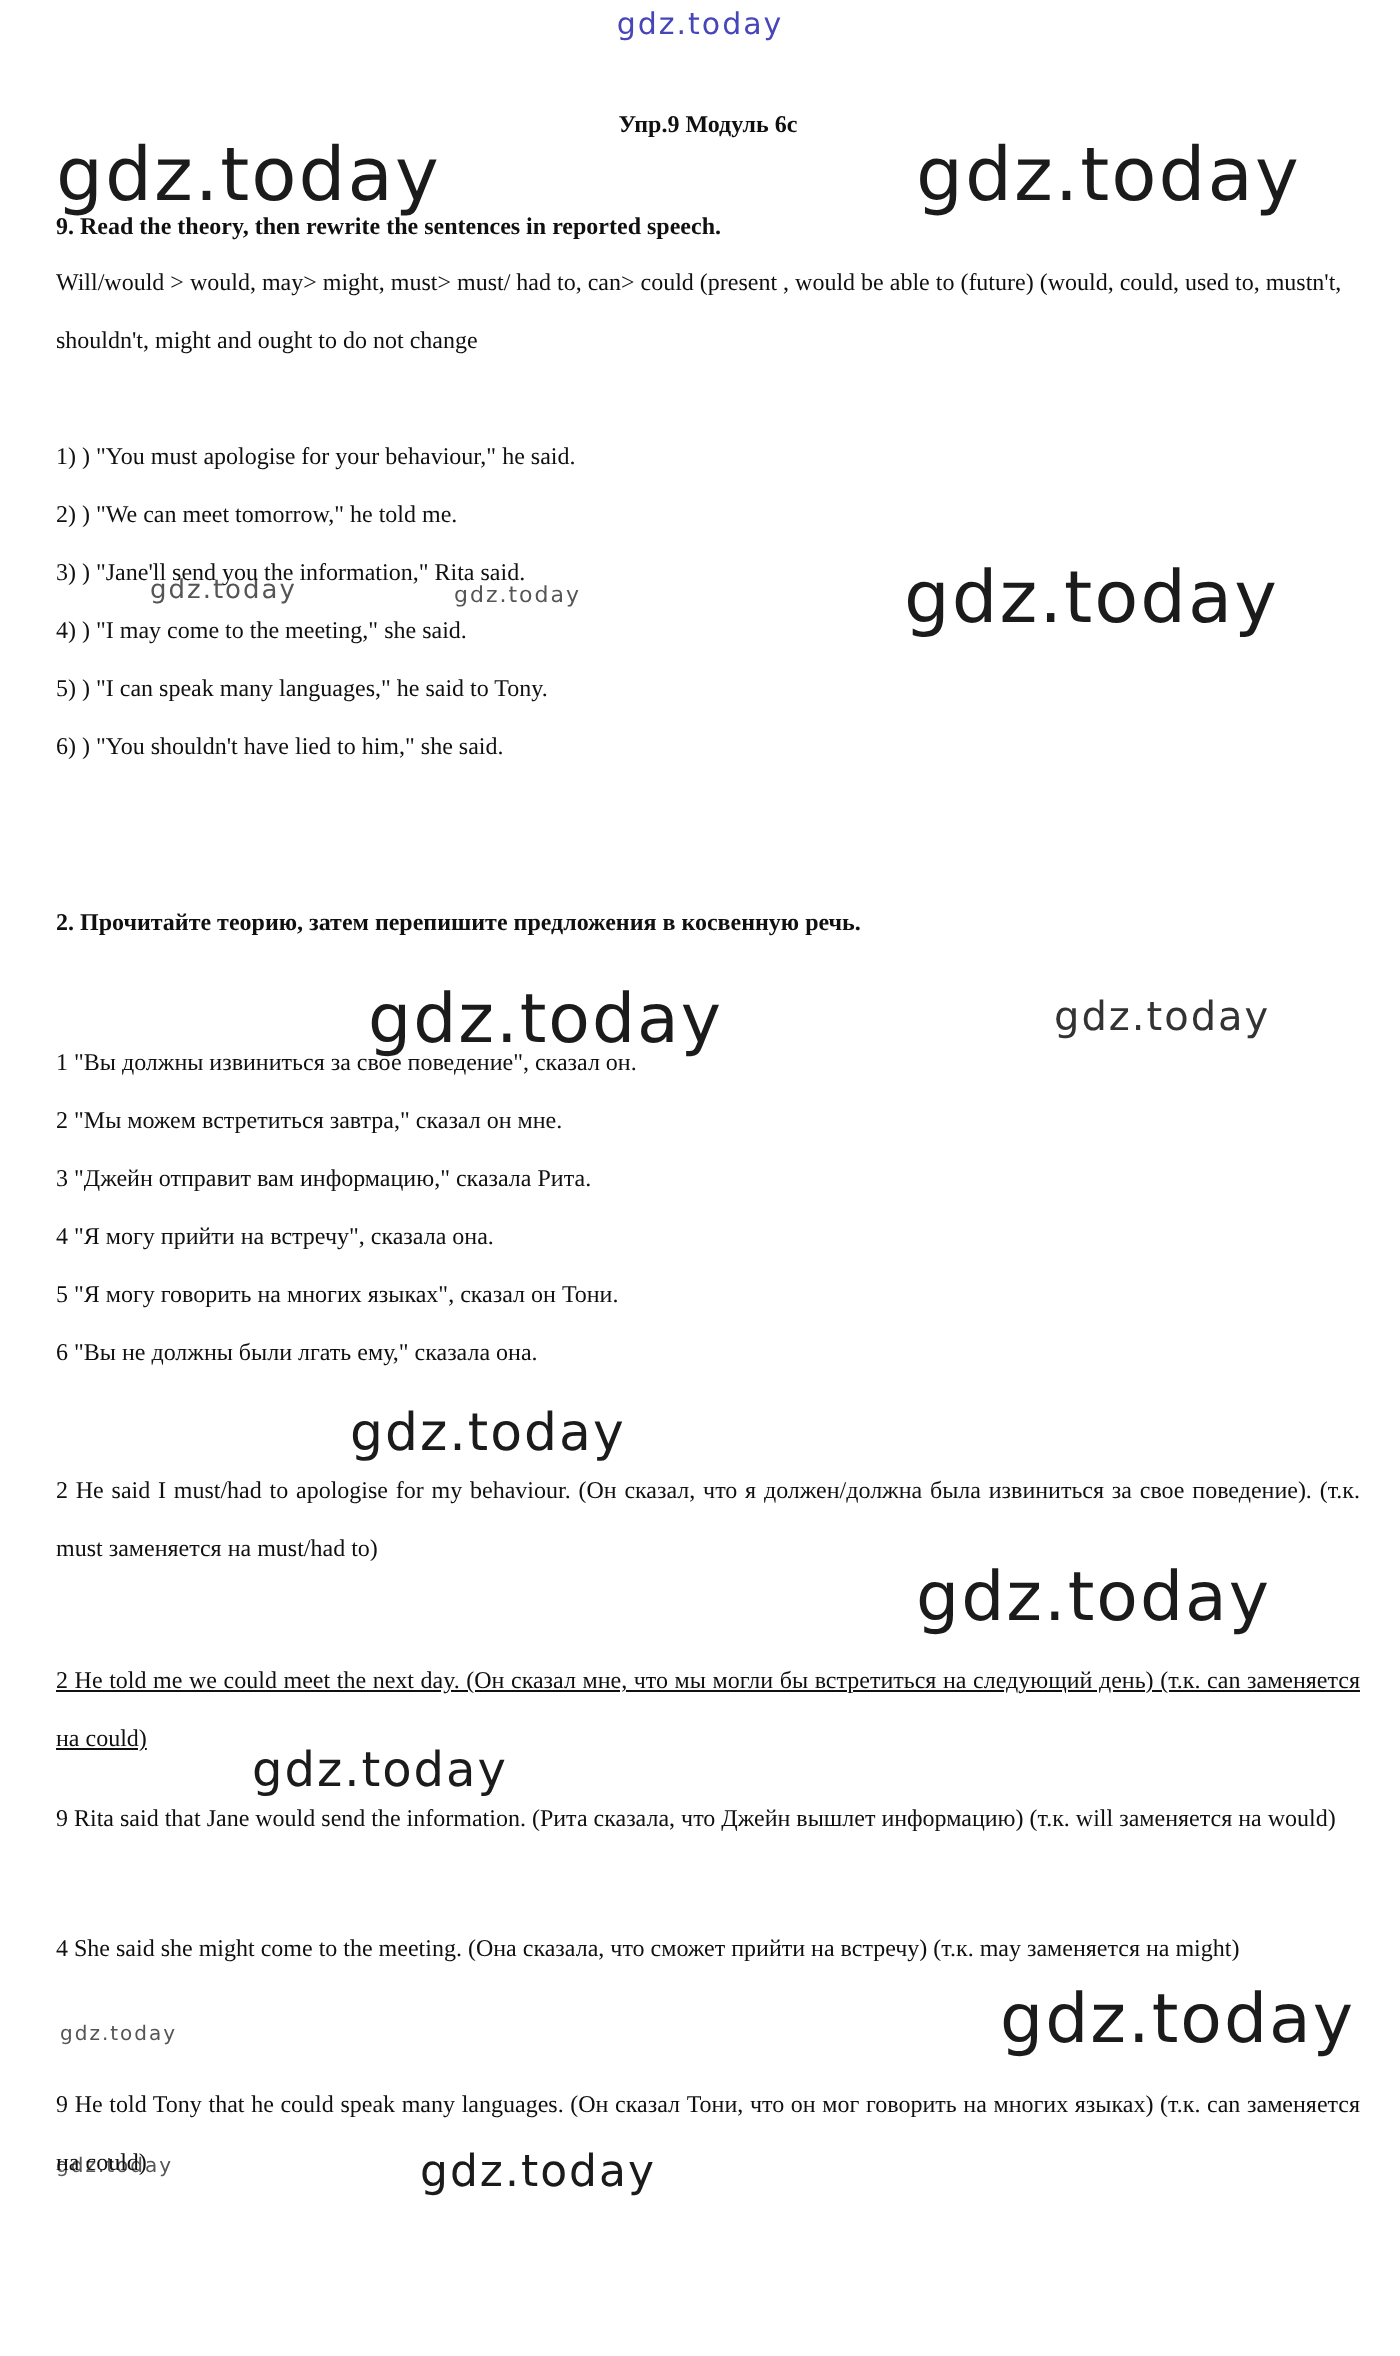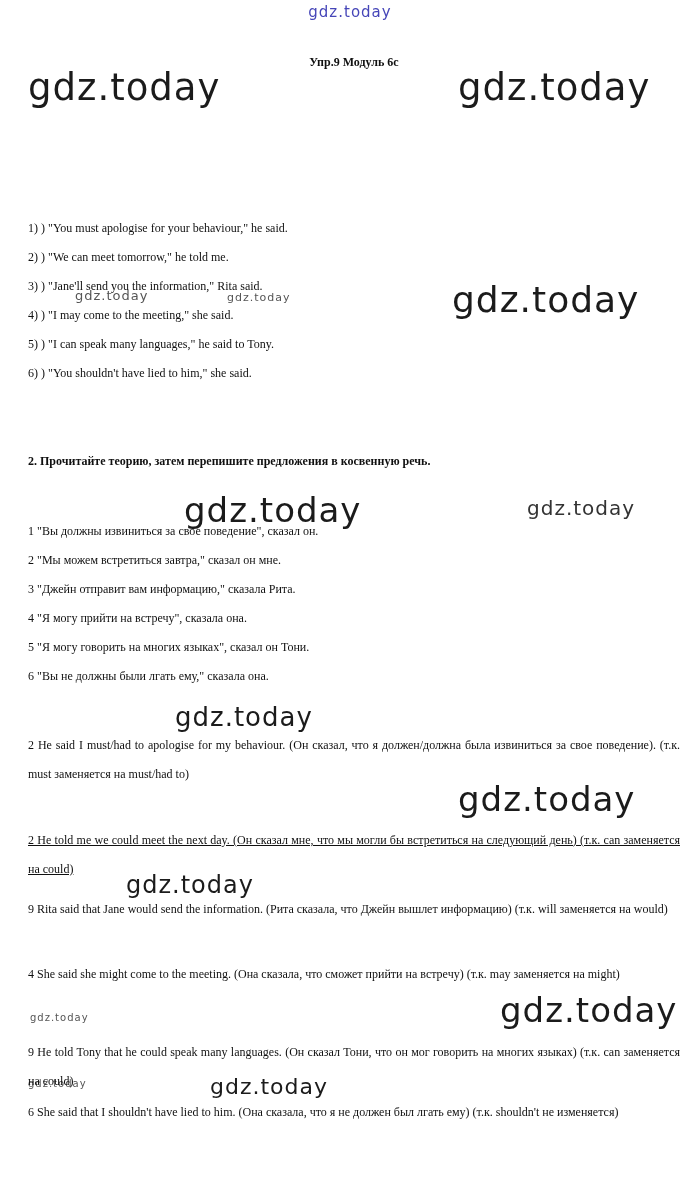--- a/index.html
+++ b/index.html
@@ -65,20 +65,22 @@
   <div class="wm" id="wm-a1m">gdz.today</div>
   <div class="wm" id="wm-a1b">gdz.today</div>
   <div class="wm" id="wm-a3m">gdz.today</div>
   <div class="wm" id="wm-a4b">gdz.today</div>
   <div class="wm wm-gray" id="wm-s3">gdz.today</div>
   <div class="wm wm-gray" id="wm-s4">gdz.today</div>
   <div class="wm" id="wm-a6m">gdz.today</div>
 
   <div class="block bold center" id="title">Упр.9 Модуль 6c</div>
 
+  <div class="block bold nowrap" id="en-heading">9. Read the theory, then rewrite the sentences in reported speech.</div>
+  <div class="block" id="en-theory">Will/would &gt; would, may&gt; might, must&gt; must/ had to, can&gt; could (present , would be able to (future) (would, could, used to, mustn't, shouldn't, might and ought to do not change</div>
   <div class="block" id="en-items">
     <div class="item-line">1) ) "You must apologise for your behaviour," he said.</div>
     <div class="item-line">2) ) "We can meet tomorrow," he told me.</div>
     <div class="item-line">3) ) "Jane'll send you the information," Rita said.</div>
     <div class="item-line">4) ) "I may come to the meeting," she said.</div>
     <div class="item-line">5) ) "I can speak many languages," he said to Tony.</div>
     <div class="item-line">6) ) "You shouldn't have lied to him," she said.</div>
   </div>
 
   <div class="block bold justify" id="ru-heading">2. Прочитайте теорию, затем перепишите предложения в косвенную речь.</div>
@@ -89,15 +91,14 @@
     <div class="item-line">4 "Я могу прийти на встречу", сказала она.</div>
     <div class="item-line">5 "Я могу говорить на многих языках", сказал он Тони.</div>
     <div class="item-line">6 "Вы не должны были лгать ему," сказала она.</div>
   </div>
 
   <div class="block justify" id="ans-1">2 He said I must/had to apologise for my behaviour. (Он сказал, что я должен/должна была извиниться за свое поведение). (т.к. must заменяется на must/had to)</div>
   <div class="block justify" id="ans-2">2 He told me we could meet the next day. (Он сказал мне, что мы могли бы встретиться на следующий день) (т.к. can заменяется на could)</div>
   <div class="block justify" id="ans-3">9 Rita said that Jane would send the information. (Рита сказала, что Джейн вышлет информацию) (т.к. will заменяется на would)</div>
   <div class="block justify" id="ans-4">4 She said she might come to the meeting. (Она сказала, что сможет прийти на встречу) (т.к. may заменяется на might)</div>
   <div class="block justify" id="ans-5">9 He told Tony that he could speak many languages. (Он сказал Тони, что он мог говорить на многих языках) (т.к. can заменяется на could)</div>
-  <div class="block justify" id="ans-6">6 She said that I shouldn't have lied to him. (Она сказала, что я не должен был лгать ему) (т.к. shouldn't не изменяется)</div>
 
 </div>
 
 </body></html>

